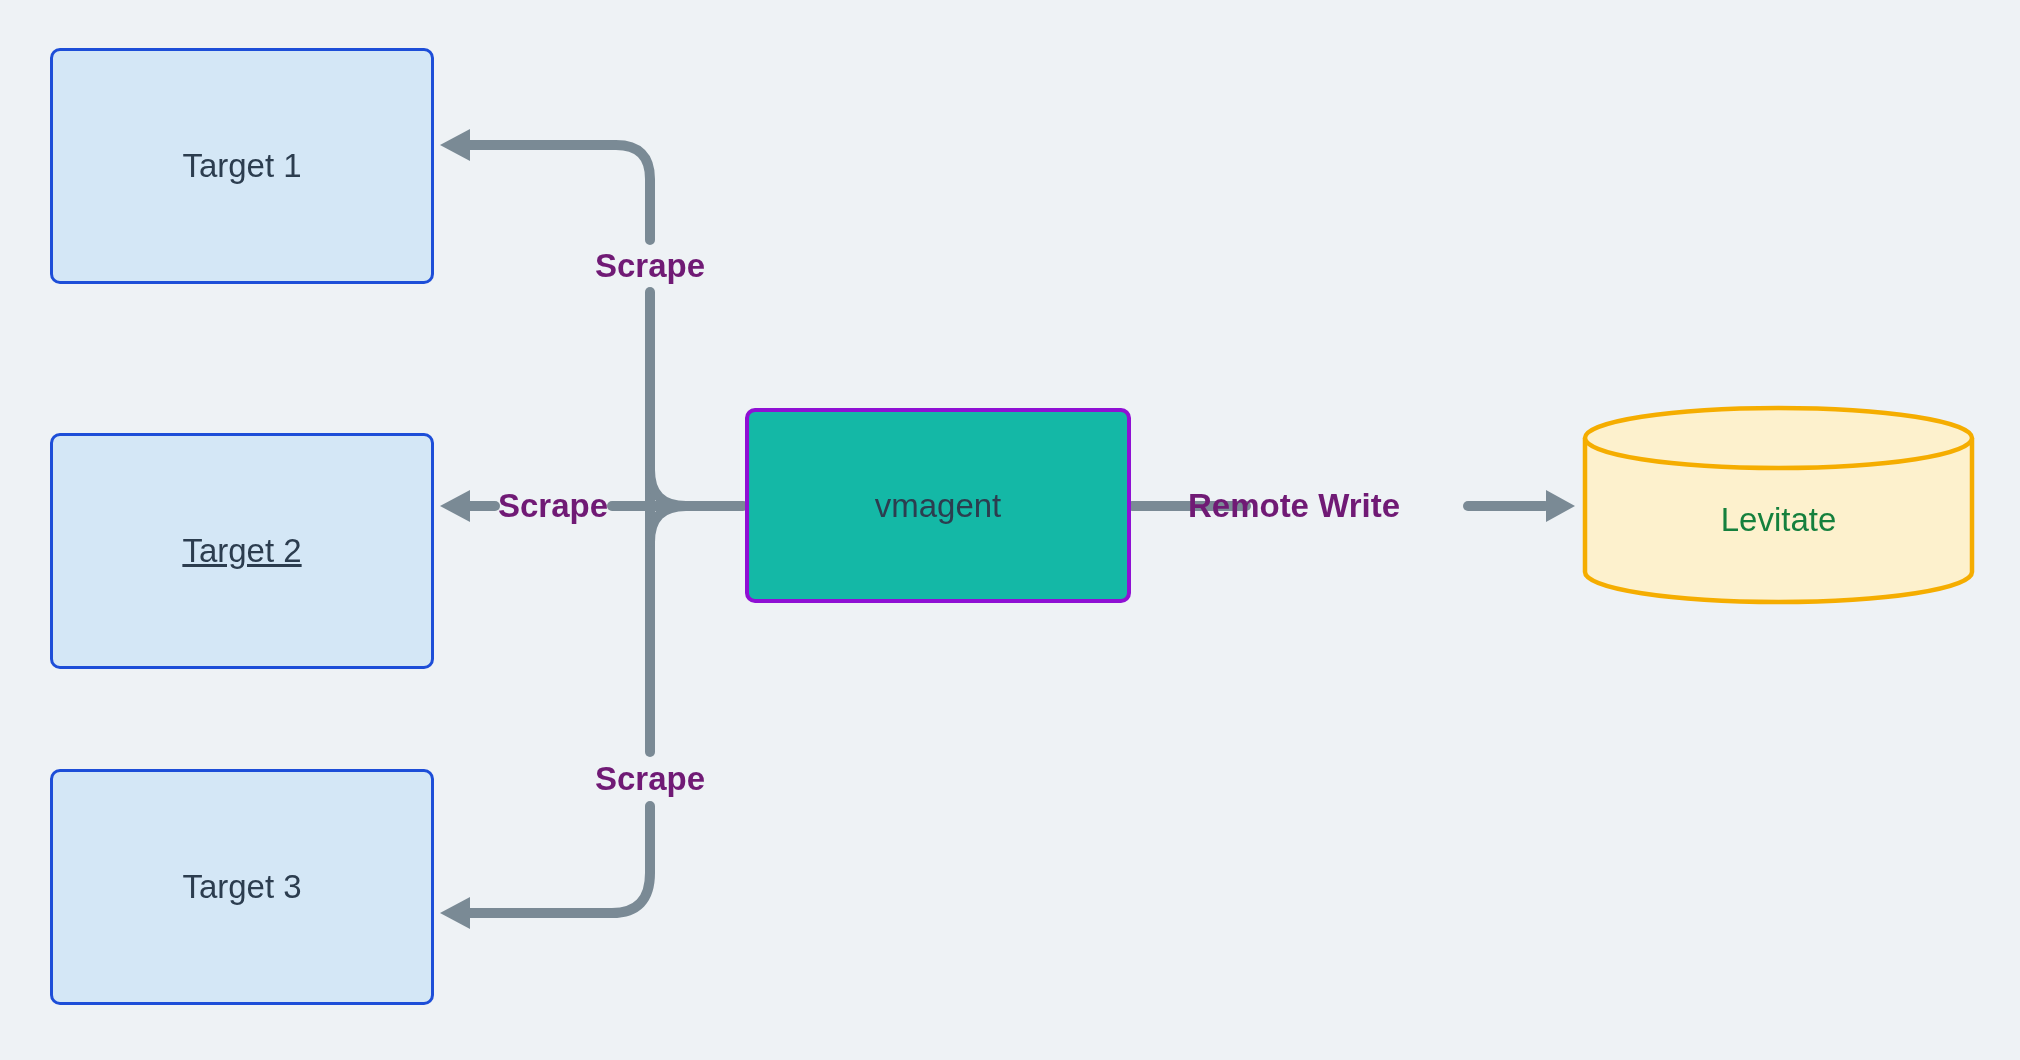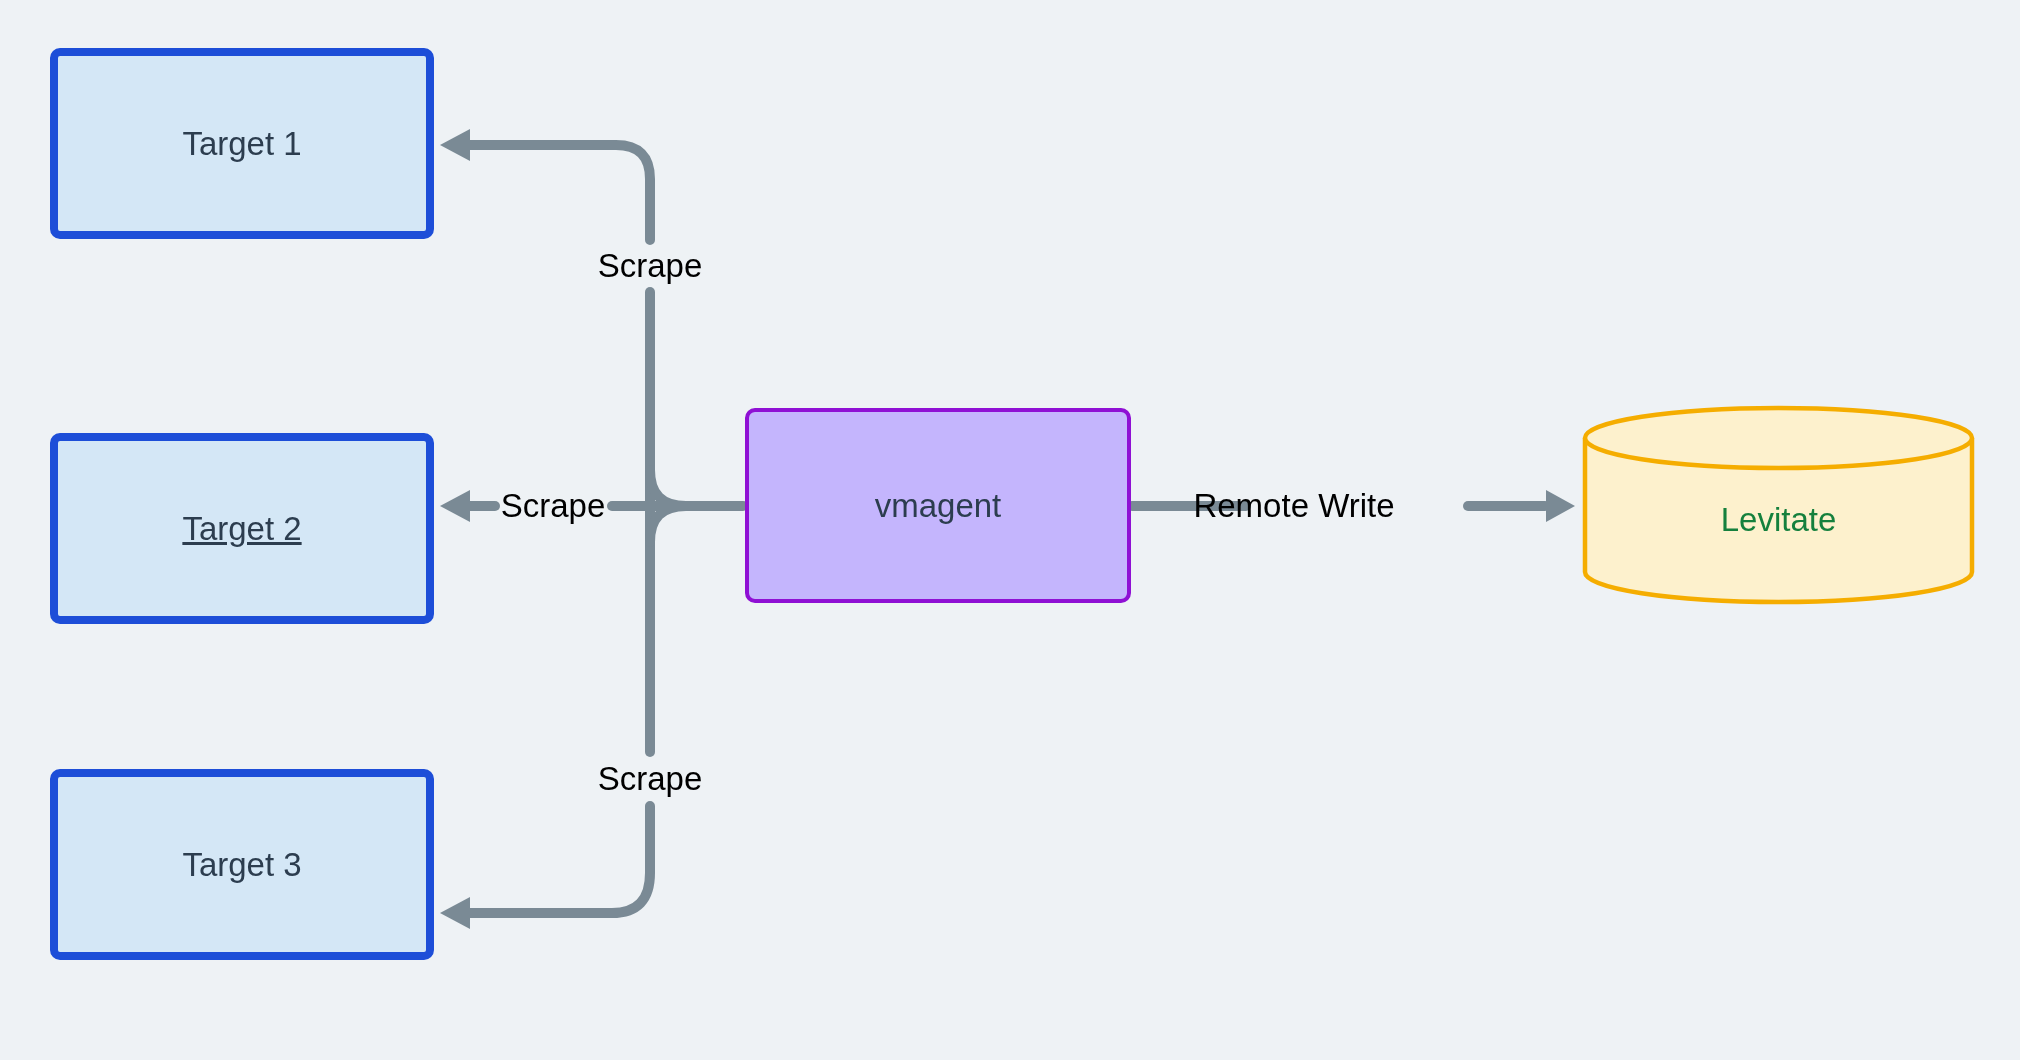--- a/index.html
+++ b/index.html
@@ -36,31 +36,31 @@
     display: flex;
     align-items: center;
     justify-content: center;
     font-size: 33px;
     font-weight: 500;
     color: #2c3d4f;
     border-radius: 10px;
   }
   .node-target {
     width: 384px;
-    height: 191px;
+    height: 236px;
     left: 50px;
     background: #d4e7f6;
-    border: 8px solid #1d4ed8;
+    border: 3px solid #1d4ed8;
   }
   .node-vmagent {
     left: 745px;
     top: 408px;
     width: 386px;
     height: 195px;
-    background: #c4b5fd;
+    background: #14b8a6;
     border: 4px solid #8f10d4;
   }
   .node-levitate-label {
     position: absolute;
     left: 1585px;
     top: 408px;
     width: 387px;
     height: 194px;
     display: flex;
     align-items: center;
@@ -68,22 +68,22 @@
     padding-top: 30px;
     box-sizing: border-box;
     font-size: 33px;
     font-weight: 500;
     color: #15803d;
   }
   .edge-label {
     position: absolute;
     transform: translate(-50%, -50%);
     font-size: 33px;
-    font-weight: 400;
-    color: #000000;
+    font-weight: 700;
+    color: #701a75;
     white-space: nowrap;
   }
 </style>
 </head>
 <body>
 
 <div class="canvas">
 
   <svg class="connector-layer" viewBox="0 0 2020 1060" xmlns="http://www.w3.org/2000/svg">
 

